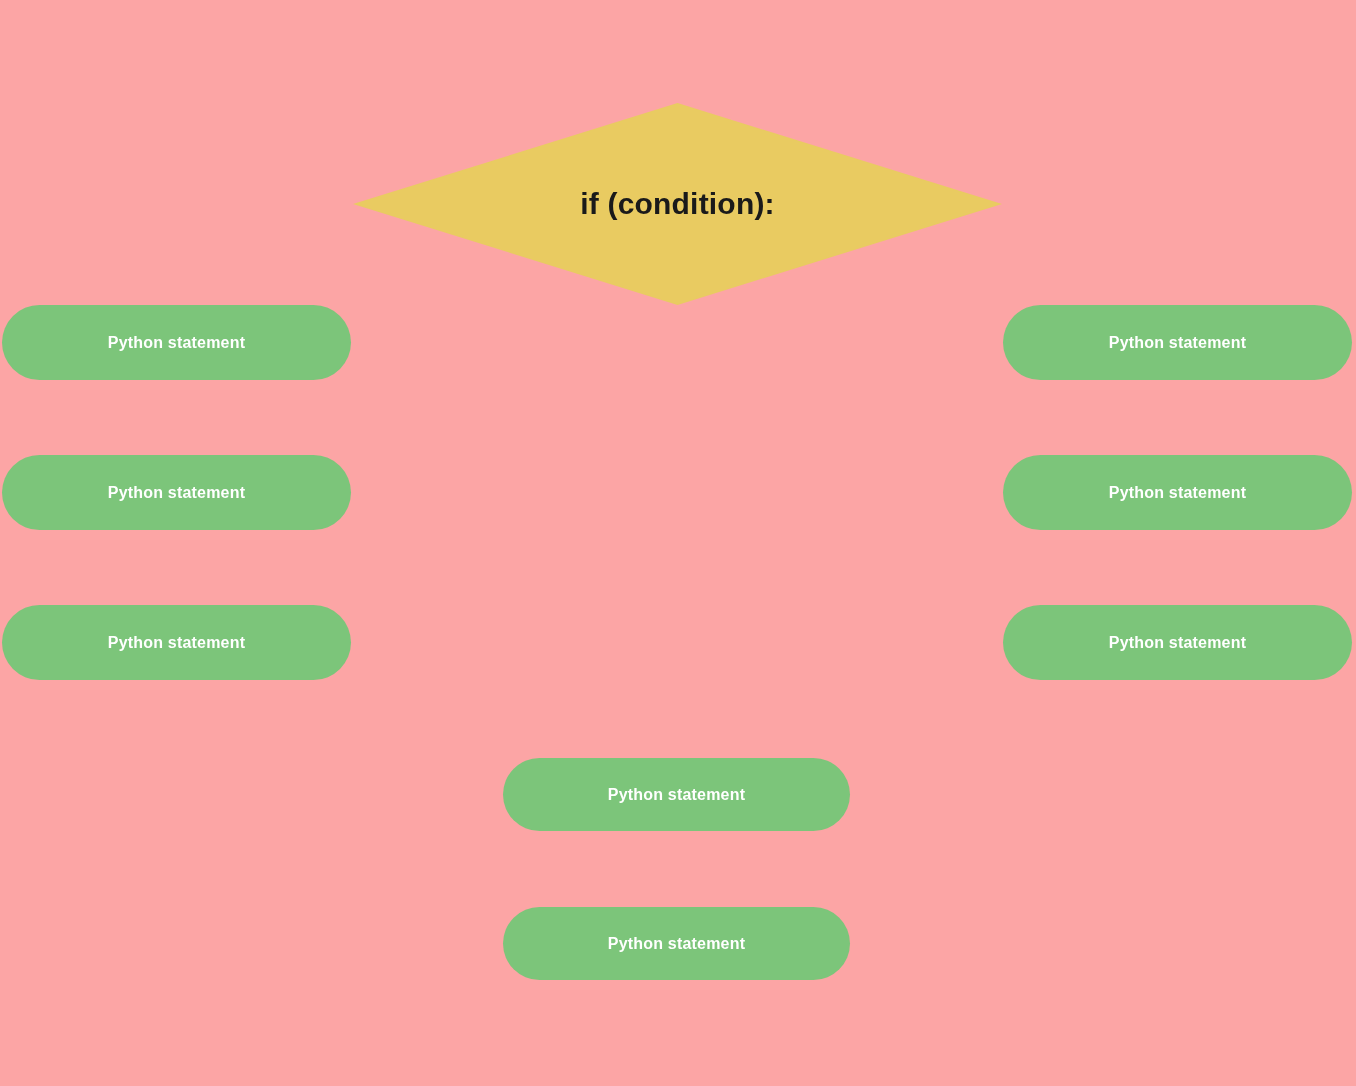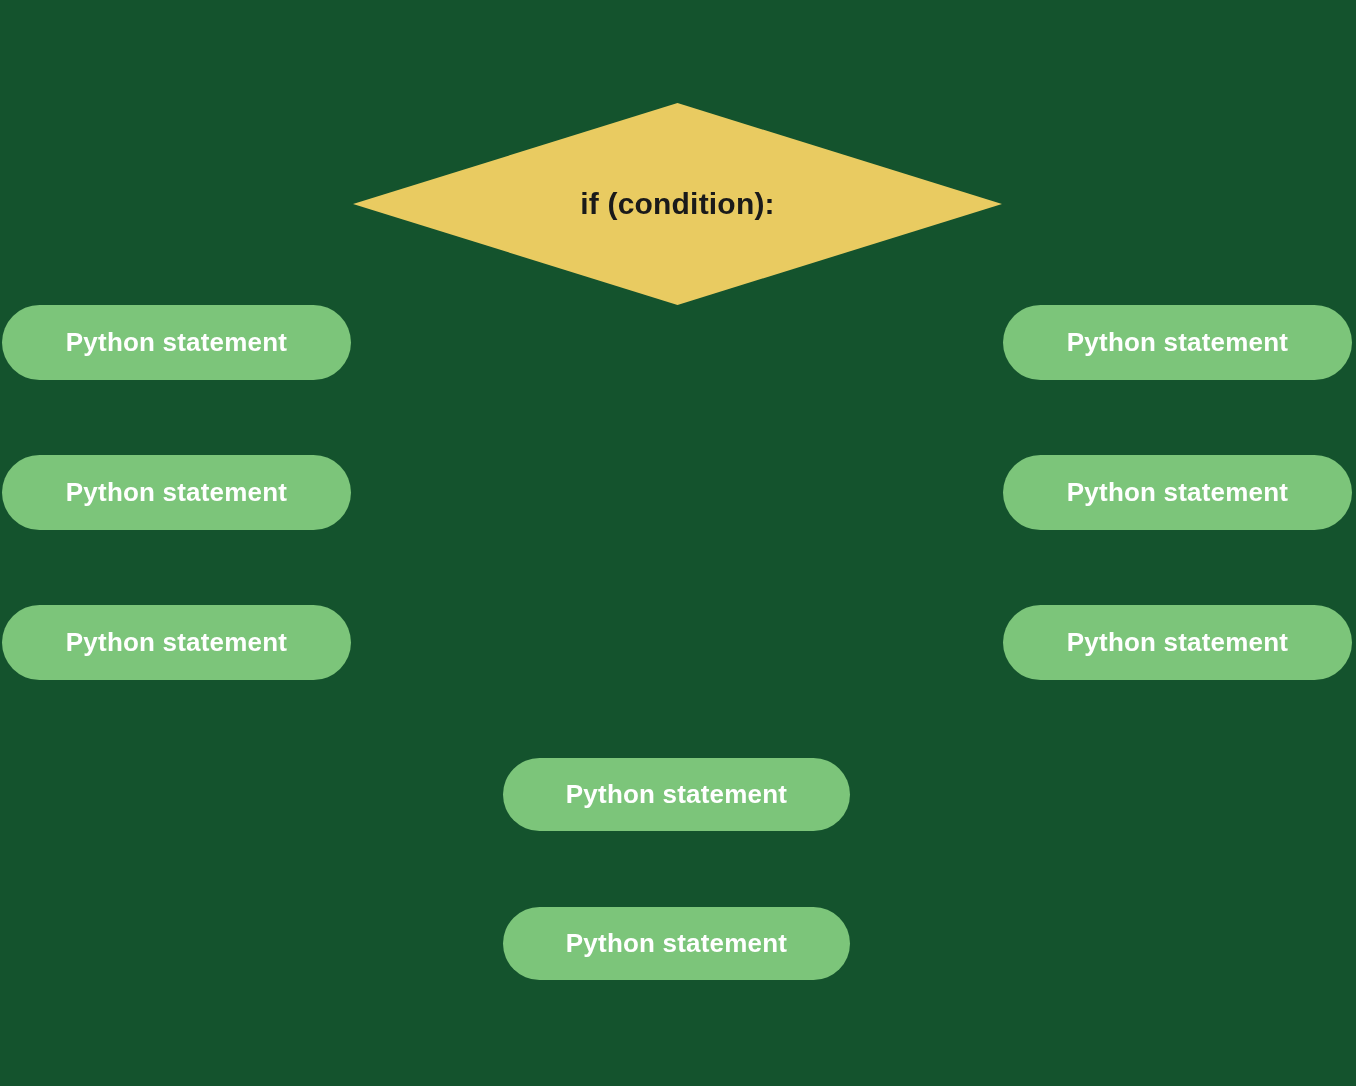--- a/index.html
+++ b/index.html
@@ -31,39 +31,39 @@
     letter-spacing: 0.2px;
   }
   .pill {
     position: absolute;
     border-radius: 38px;
     display: flex;
     align-items: center;
     justify-content: center;
   }
   .pill-label {
-    font-size: 26px;
+    font-size: 16px;
     font-weight: 700;
     letter-spacing: 0.2px;
   }
   .side { width: 349px; height: 75px; }
   .mid  { width: 347px; height: 73px; }
   .l1 { left: 2px;    top: 305px; }
   .l2 { left: 2px;    top: 455px; }
   .l3 { left: 2px;    top: 605px; }
   .r1 { left: 1003px; top: 305px; }
   .r2 { left: 1003px; top: 455px; }
   .r3 { left: 1003px; top: 605px; }
   .c1 { left: 503px;  top: 758px; }
   .c2 { left: 503px;  top: 907px; }
 </style>
 </head>
 <body>
 
-<div class="canvas" style="background: #14532d;">
+<div class="canvas" style="background: #fca5a5;">
 
   <div class="diamond" style="background: rgb(233, 203, 97);">
     <span class="diamond-label" style="color: rgb(26, 26, 26);">if (condition):</span>
   </div>
 
   <div class="pill side l1" style="background: rgb(124, 197, 122);">
     <span class="pill-label" style="color: rgb(255, 255, 255);">Python statement</span>
   </div>
   <div class="pill side l2" style="background: rgb(124, 197, 122);">
     <span class="pill-label" style="color: rgb(255, 255, 255);">Python statement</span>

